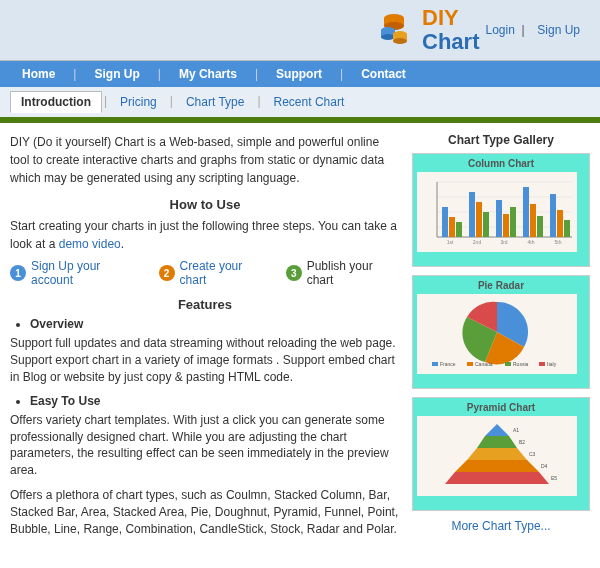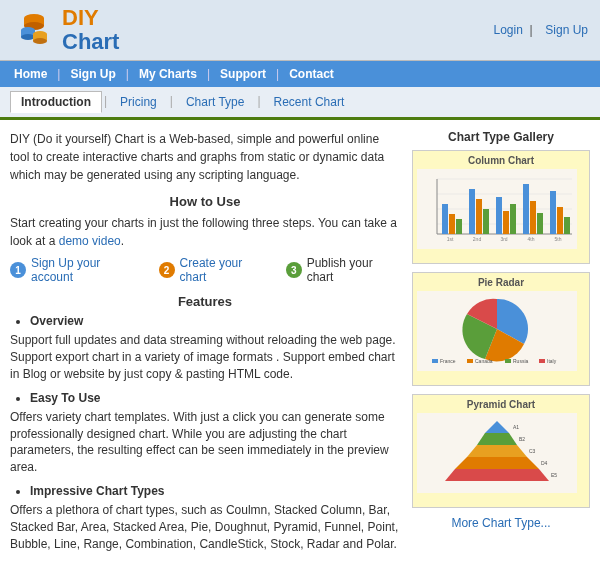--- a/index.html
+++ b/index.html
@@ -1,33 +1,33 @@
 <!DOCTYPE html>
 <html><head>
   <meta charset="utf-8">
   <style>
     * { box-sizing: border-box; margin: 0; padding: 0; }
     body { font-family: Arial, sans-serif; font-size: 12px; color: #333; background: #fff; width: 600px; }
 
     
-    #header { background: #dce6f0; padding: 6px 12px; display: flex; align-items: center; justify-content: space-between; border-bottom: 1px solid #bbb; }
+    #header { background: #dce6f0; padding: 6px 20px; display: flex; align-items: center; justify-content: flex-end; border-bottom: 1px solid #bbb; }
     #logo { display: flex; align-items: center; gap: 6px; }
     #logo-icon { width: 44px; height: 44px; }
     #logo-text { font-size: 22px; font-weight: bold; color: #2a6db5; line-height: 1.1; }
     #logo-text span { color: #e07b00; }
     #header-links { font-size: 12px; color: #555; }
     #header-links a { color: #2a6db5; text-decoration: none; margin-left: 6px; }
 
     
-    #navbar { background: #4a90d9; padding: 4px 10px; display: flex; gap: 6px; align-items: center; }
+    #navbar { background: #4a90d9; padding: 4px 18px; display: flex; gap: 14px; align-items: center; }
     #navbar a { color: #fff; text-decoration: none; font-size: 12px; font-weight: bold; padding: 2px 4px; }
     #navbar .sep { color: #cce; }
 
     
-    #tabs { background: #e8eef5; border-bottom: 3px solid #4d7c0f; padding: 4px 10px; display: flex; gap: 0; }
+    #tabs { background: #e8eef5; border-bottom: 6px solid #4d7c0f; padding: 4px 10px; display: flex; gap: 0; }
     .tab { font-size: 12px; padding: 3px 10px; cursor: pointer; text-decoration: none; color: #2a6db5; border: 1px solid transparent; }
     .tab.active { background: #fff; border: 1px solid #bbb; border-bottom: 1px solid #fff; color: #333; font-weight: bold; }
     .tab-sep { color: #aaa; padding: 3px 2px; }
 
     
     #main { display: flex; padding: 10px; gap: 12px; }
     #content { flex: 1; }
     #sidebar { width: 178px; flex-shrink: 0; }
 
     
@@ -44,21 +44,21 @@
     .step-num.green { background: #5a9e3a; }
 
     
     .feature-list { list-style: disc; padding-left: 20px; margin: 4px 0; }
     .feature-list li { margin-bottom: 2px; font-size: 12px; font-weight: bold; }
     .feature-block { margin-bottom: 8px; }
     .feature-block p { font-size: 12px; line-height: 1.4; }
 
     
     #sidebar-title { font-size: 12px; font-weight: bold; text-align: center; color: #333; margin-bottom: 6px; }
-    .gallery-item { border: 1px solid #ccc; background: #fef9c3; margin-bottom: 8px; padding: 4px; }
+    .gallery-item { border: 1px solid #ccc; background: #5eead4; margin-bottom: 8px; padding: 4px; }
     .gallery-label { font-size: 10px; font-weight: bold; text-align: center; color: #555; margin-bottom: 3px; }
     .chart-canvas { width: 160px; height: 90px; position: relative; overflow: hidden; }
     #more-types { font-size: 12px; color: #2a6db5; text-align: center; display: block; margin-top: 4px; }
 
     
     .col-chart { width: 100%; height: 80px; }
     .pie-chart { width: 100%; height: 80px; }
     .pyramid-chart { width: 100%; height: 80px; }
   </style>
 </head>
@@ -149,23 +149,20 @@
     </div>
 
     <div class="feature-block">
       <ul class="feature-list">
           <li>Easy To Use</li>
         </ul>
       <p>Offers variety chart templates. With just a click you can generate some professionally designed chart. While you are adjusting the chart parameters, the resulting effect can be seen immediately in the preview area.</p>
     </div>
 
     <div class="feature-block">
-      <ul class="feature-list">
-          <li>Impressive Chart Types</li>
-        </ul>
       <p>Offers a plethora of chart types, such as Coulmn, Stacked Column, Bar, Stacked Bar, Area, Stacked Area, Pie, Doughnut, Pyramid, Funnel, Point, Bubble, Line, Range, Combination, CandleStick, Stock, Radar and Polar.</p>
     </div>
 
   </div>
 
   <div id="sidebar">
     <div id="sidebar-title">Chart Type Gallery</div>
 
     <div class="gallery-item">
       <div class="gallery-label">Column Chart</div>

